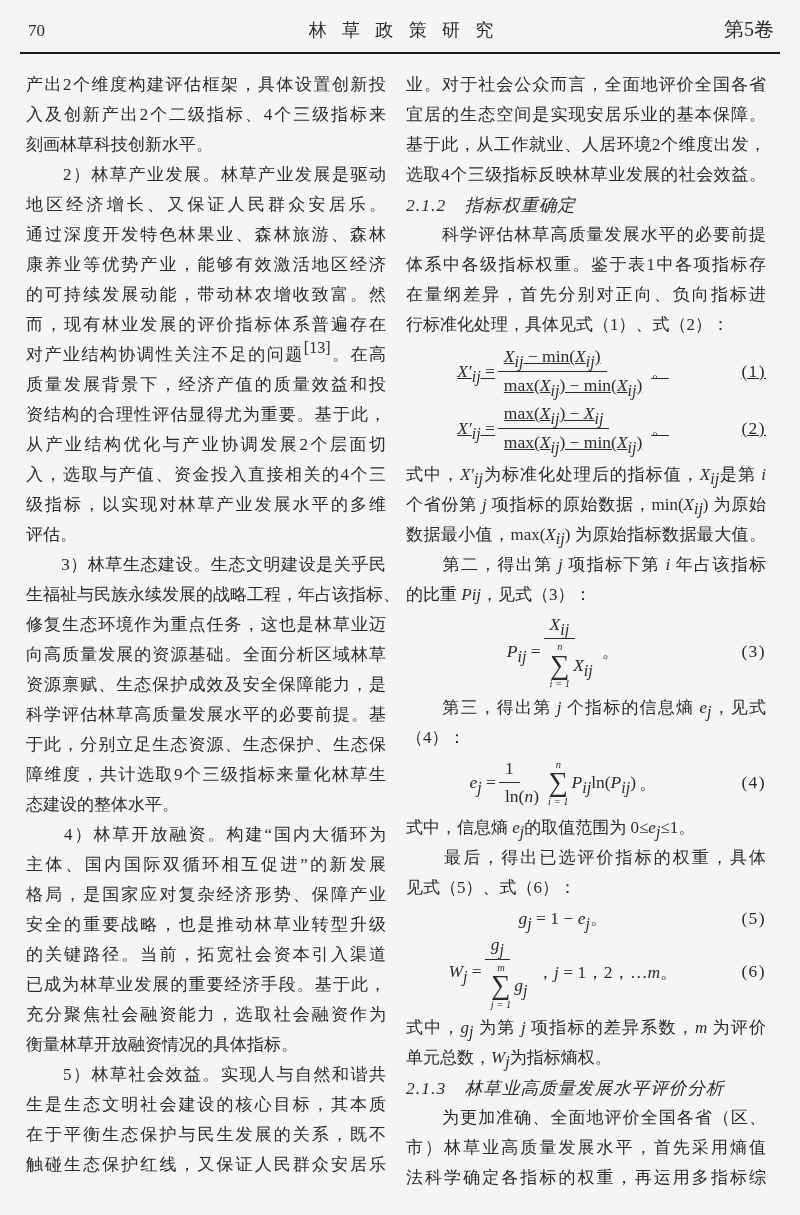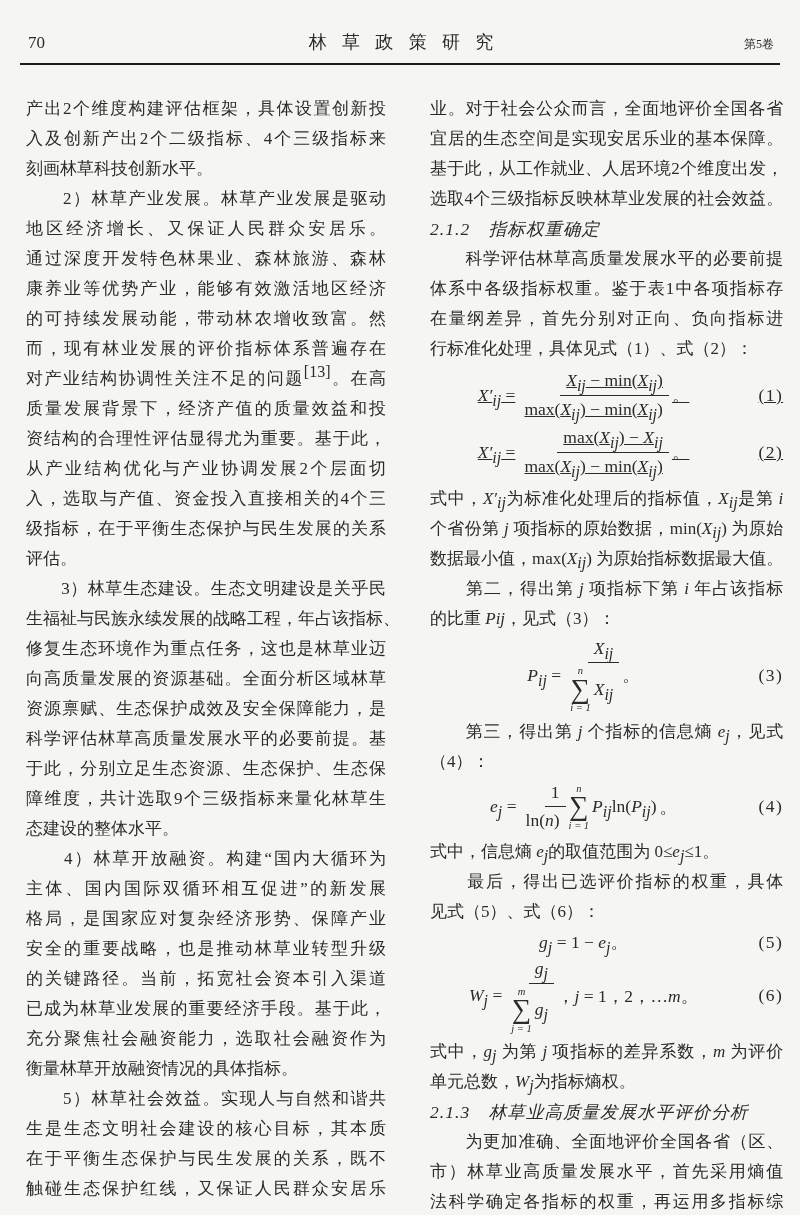--- a/index.html
+++ b/index.html
@@ -7,35 +7,35 @@
     background:#888;
     font-family:"Liberation Serif","DejaVu Serif",serif;
   }
   .page{
     position:relative;
     width:800px;height:1215px;
     margin:0 auto;
     background:#f5f5f3;
     color:#2b2b2b;
     box-sizing:border-box;
-    padding:26px 24px 0 26px;
+    padding:12px 24px 0 26px;
     overflow:hidden;
   }
   
   .page-header{
     display:flex;align-items:baseline;
     font-size:17px;
     padding:4px 2px 9px 2px;
   }
   .page-no{width:90px;text-align:left;}
   .journal{flex:1;text-align:center;letter-spacing:0.85em;text-indent:0.85em;font-size:18px;}
-  .volume{width:90px;text-align:right;font-size:12px;}
+  .volume{width:90px;text-align:right;font-size:20px;}
   .header-rule{height:2px;background:#1c1c1c;margin:0 -4px 0 -6px;}
   
-  .columns{display:flex;gap:44px;margin-top:29px;}
+  .columns{display:flex;gap:20px;margin-top:16px;}
   .col{width:360px;box-sizing:border-box;}
   .body-line{
     height:30px;line-height:30px;
     font-size:17px;
     text-align:justify;text-align-last:justify;
     white-space:nowrap;
     overflow:visible;
   }
   .body-line.noj{text-align:left;text-align-last:left;}
   .body-line i{font-family:"Liberation Serif","DejaVu Serif",serif;}
@@ -50,21 +50,21 @@
     text-align:right;text-align-last:left;
     letter-spacing:0.06em;
   }
   
   .equation{
     display:flex;align-items:center;
     font-size:17.5px;
   }
   .eq-body{flex:1;display:flex;justify-content:center;align-items:center;gap:3px;white-space:nowrap;}
   .eq-no{width:46px;text-align:right;letter-spacing:0.08em;}
-  .frac{display:inline-flex;flex-direction:column;align-items:flex-end;text-align:center;vertical-align:middle;}
+  .frac{display:inline-flex;flex-direction:column;align-items:flex-start;text-align:center;vertical-align:middle;}
   .frac .num{display:block;border-bottom:1.4px solid #2b2b2b;padding:0 6px 2px 6px;line-height:1.35;}
   .frac .den{display:block;padding:2px 6px 0 6px;line-height:1.35;}
   .den-flex{display:inline-flex !important;align-items:center;justify-content:center;gap:3px;}
   .bigsum{display:inline-flex;flex-direction:column;align-items:center;line-height:1;vertical-align:middle;}
   .sum-top,.sum-bot{font-size:10.5px;font-style:italic;line-height:1.1;}
   .sum-sym{font-size:27px;line-height:0.95;font-style:normal;}
   .eq-std{margin:5px 0;text-decoration:underline;}
   .eq-mid{margin:4px 0;}
   .eq-tall{margin:3px 0;}
   .eq-flat{margin:3px 0;}
@@ -91,21 +91,21 @@
         <div class="body-line">地区经济增长、又保证人民群众安居乐。</div>
         <div class="body-line">通过深度开发特色林果业、森林旅游、森林</div>
         <div class="body-line">康养业等优势产业，能够有效激活地区经济</div>
         <div class="body-line">的可持续发展动能，带动林农增收致富。然</div>
         <div class="body-line">而，现有林业发展的评价指标体系普遍存在</div>
         <div class="body-line">对产业结构协调性关注不足的问题<sup>[13]</sup>。在高</div>
         <div class="body-line">质量发展背景下，经济产值的质量效益和投</div>
         <div class="body-line">资结构的合理性评估显得尤为重要。基于此，</div>
         <div class="body-line">从产业结构优化与产业协调发展2个层面切</div>
         <div class="body-line">入，选取与产值、资金投入直接相关的4个三</div>
-        <div class="body-line">级指标，在于平衡生态保护与民生发展的关系</div>
+        <div class="body-line">级指标，以实现对林草产业发展水平的多维</div>
         <div class="body-line noj">评估。</div>
         <div class="body-line">　　3）林草生态建设。生态文明建设是关乎民</div>
         <div class="body-line">生福祉与民族永续发展的战略工程，年占该指标、</div>
         <div class="body-line">修复生态环境作为重点任务，这也是林草业迈</div>
         <div class="body-line">向高质量发展的资源基础。全面分析区域林草</div>
         <div class="body-line">资源禀赋、生态保护成效及安全保障能力，是</div>
         <div class="body-line">科学评估林草高质量发展水平的必要前提。基</div>
         <div class="body-line">于此，分别立足生态资源、生态保护、生态保</div>
         <div class="body-line">障维度，共计选取9个三级指标来量化林草生</div>
         <div class="body-line noj">态建设的整体水平。</div>

